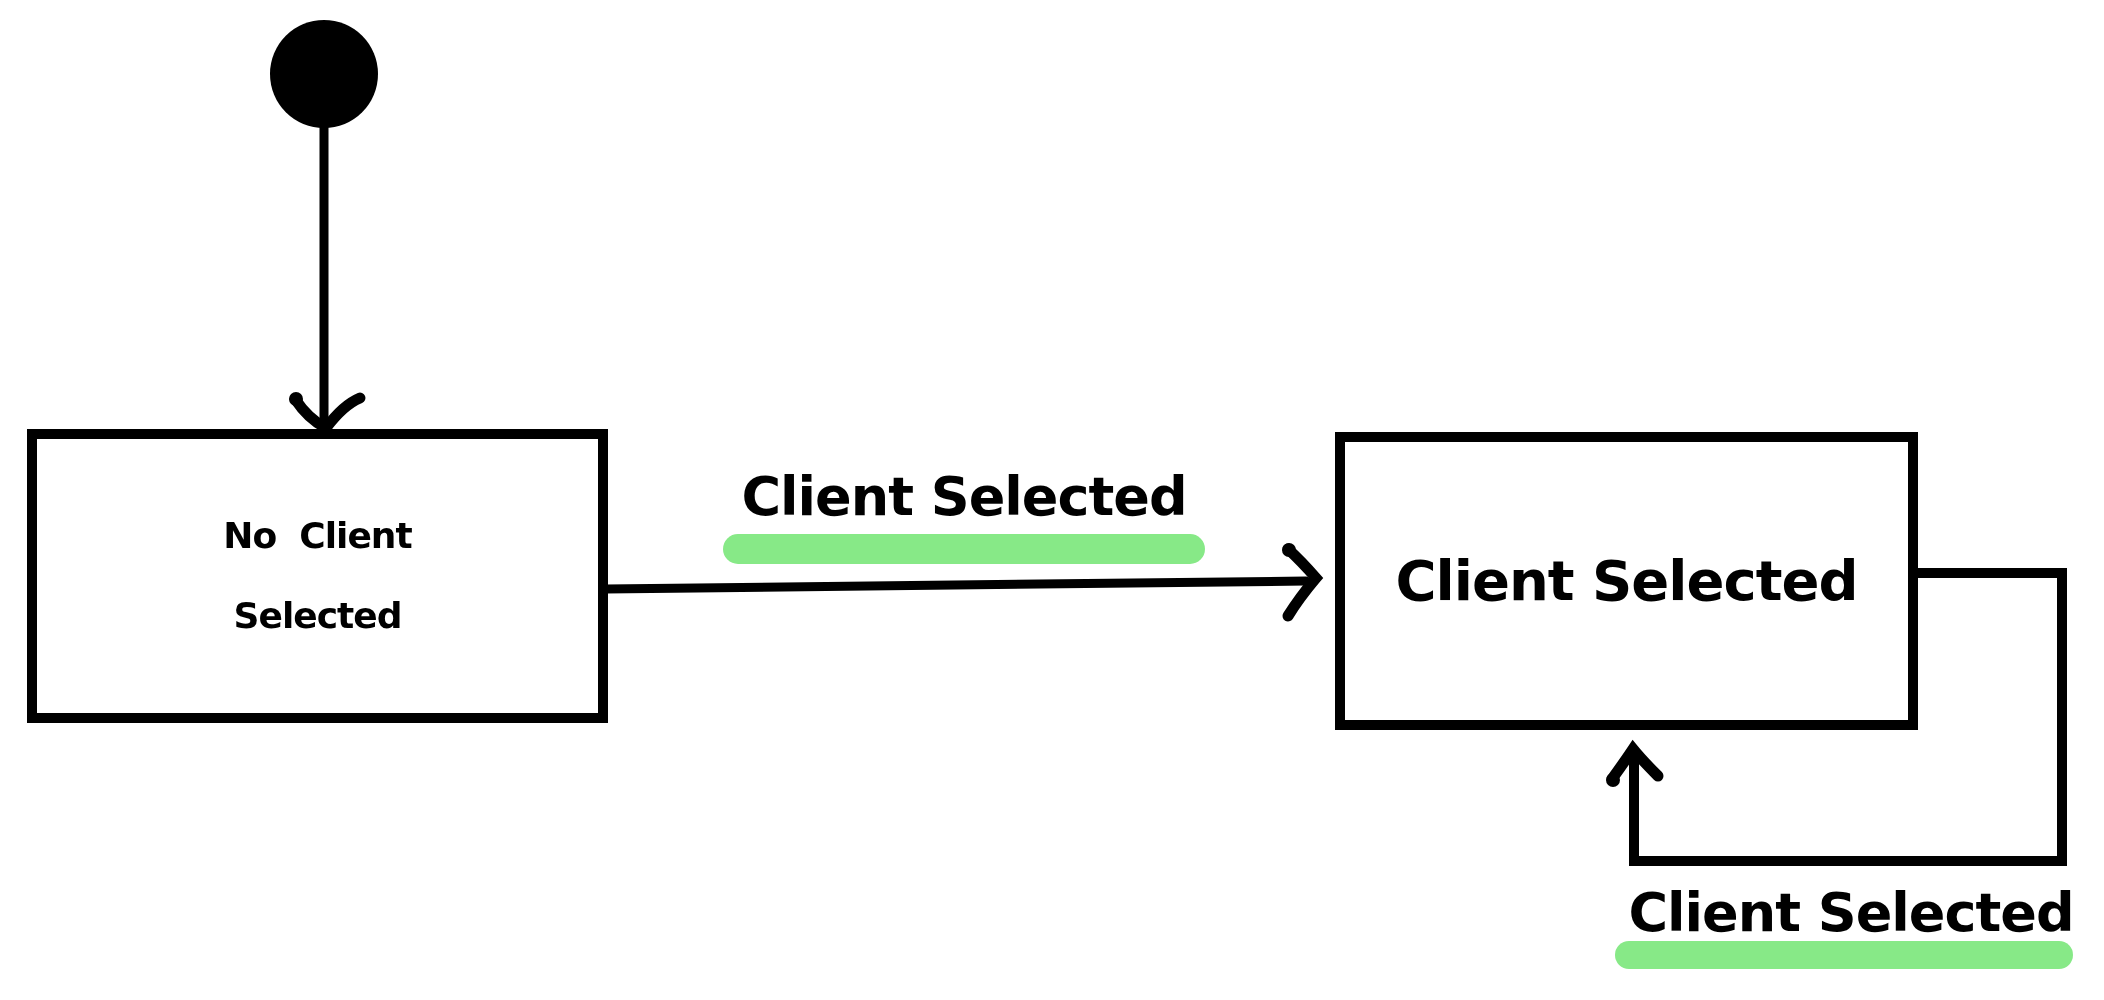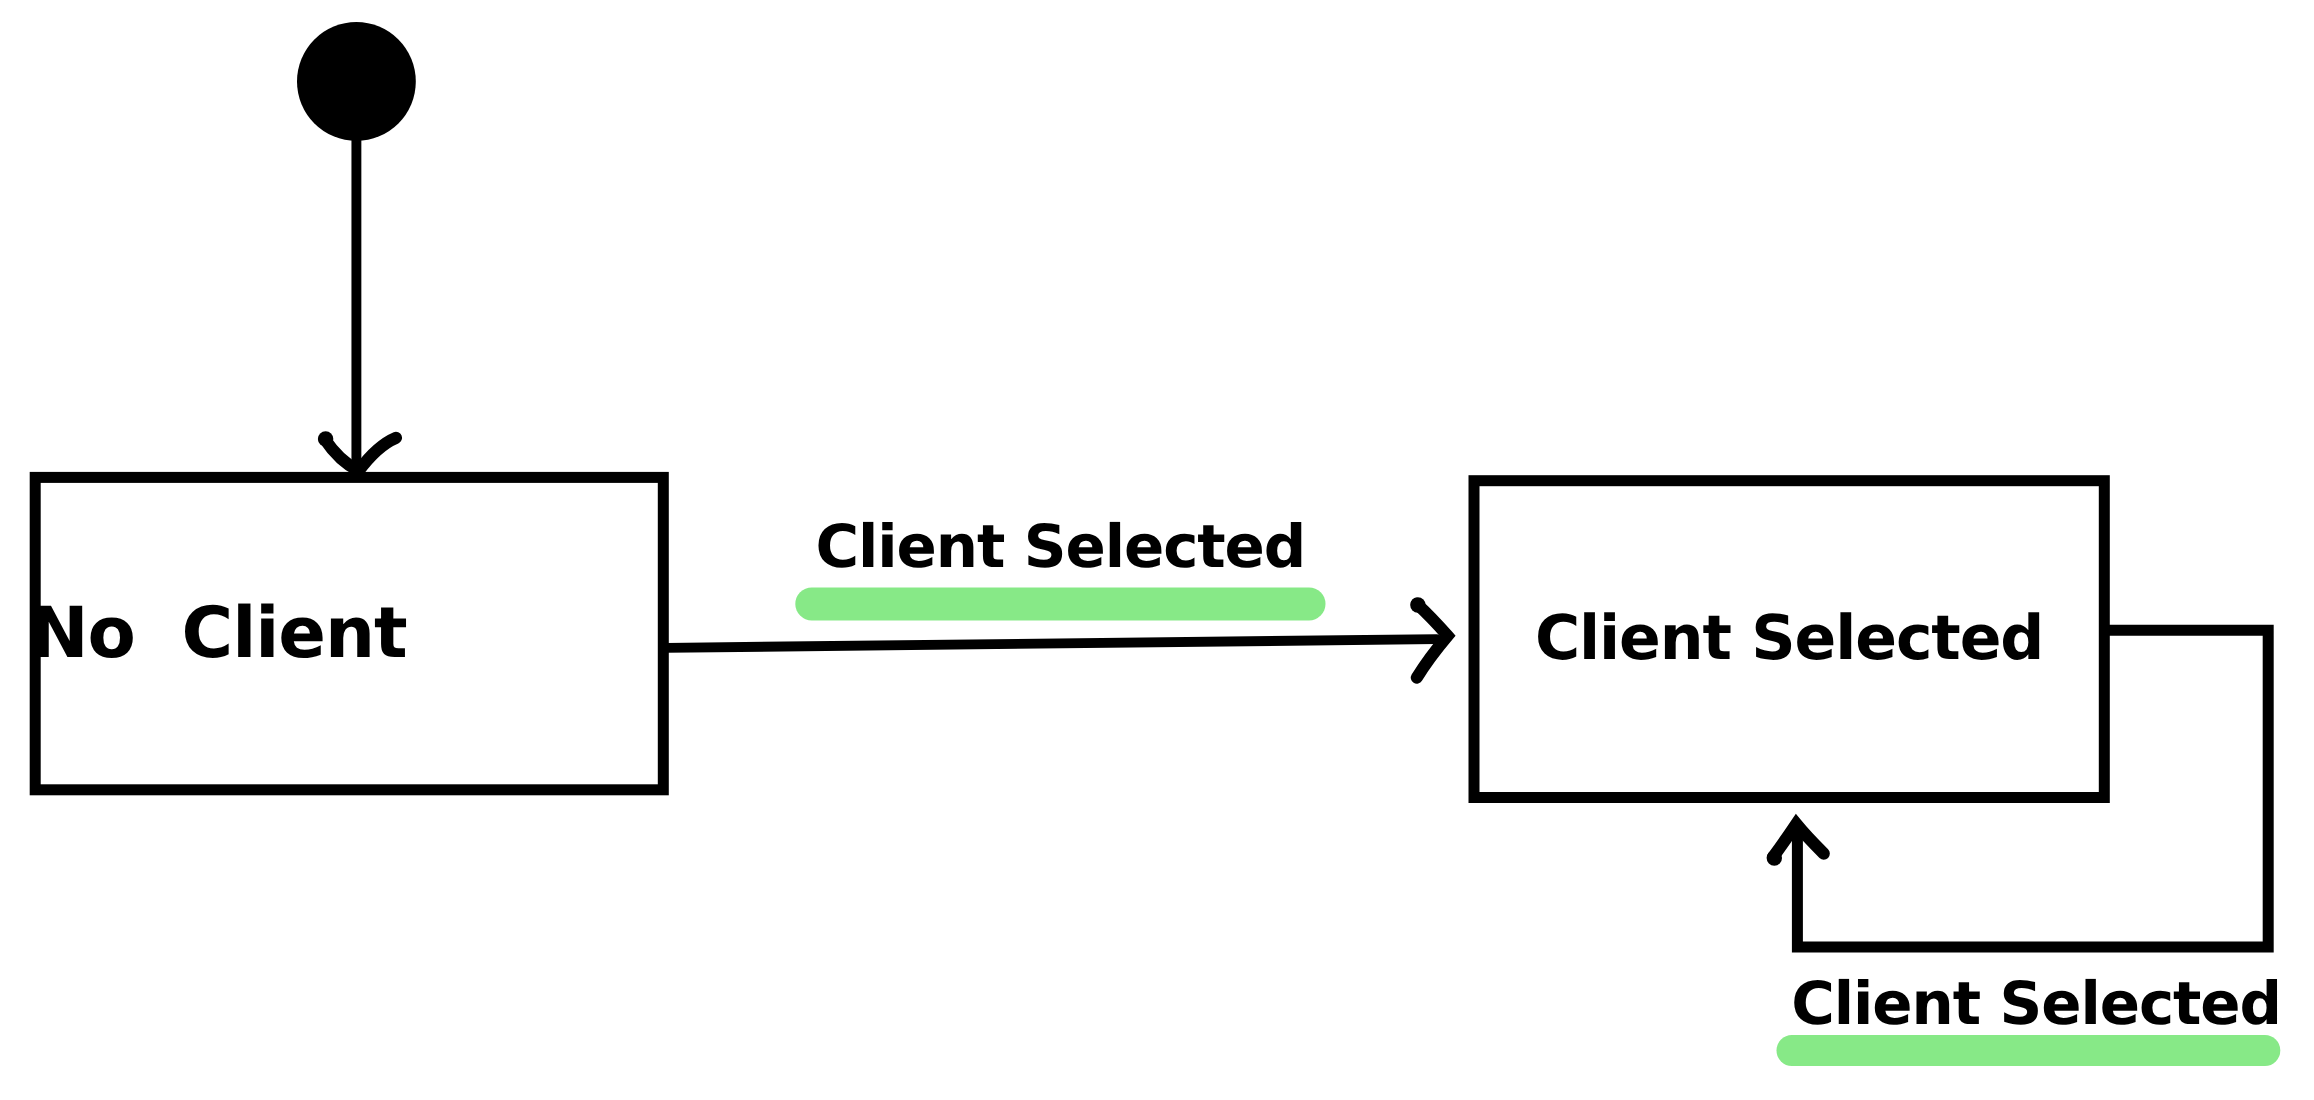--- a/index.html
+++ b/index.html
@@ -21,22 +21,22 @@
     position:absolute;
     color:var(--ink);
     font-weight:bold;
     letter-spacing:-1px;
     white-space:pre;
     line-height:1;
     text-align:center;
   }
   .state1-label{
     left:27px;top:429px;width:581px;height:294px;
-    display:flex;flex-direction:column;align-items:flex-start;justify-content:center;
-    gap:44px;font-size:64px;
+    display:flex;flex-direction:column;align-items:center;justify-content:center;
+    gap:44px;font-size:36px;
   }
   .state2-label{
     left:1335px;top:432px;width:583px;height:298px;
     display:flex;align-items:center;justify-content:center;
     font-size:56px;
   }
   .t1-label{left:714px;top:470px;width:500px;font-size:54px;}
   .t2-label{left:1608px;top:886px;width:486px;font-size:54px;}
 </style>
 </head>
@@ -63,20 +63,21 @@
 
     <rect x="1340" y="437" width="573" height="288" fill="var(--bg)" stroke="var(--ink)" stroke-width="10"></rect>
 
     <path d="M 1916 573 L 2062 573 L 2062 861 L 1634 861 L 1634 762" fill="none" stroke="var(--ink)" stroke-width="10" stroke-linecap="round" stroke-linejoin="miter"></path>
     <path d="M 1612 779 C 1620 768 1627 758 1633 749 C 1641 759 1650 768 1658 776" fill="none" stroke="var(--ink)" stroke-width="11" stroke-linecap="round"></path>
     <circle cx="1613" cy="780" r="7" fill="var(--ink)"></circle>
   </svg>
 
   <div class="label state1-label">
     <div>No  Client</div>
+    <div>Selected</div>
   </div>
 
   <div class="label state2-label">Client Selected</div>
 
   <div class="label t1-label">Client Selected</div>
 
   <div class="label t2-label">Client Selected</div>
 
 </div>
 

